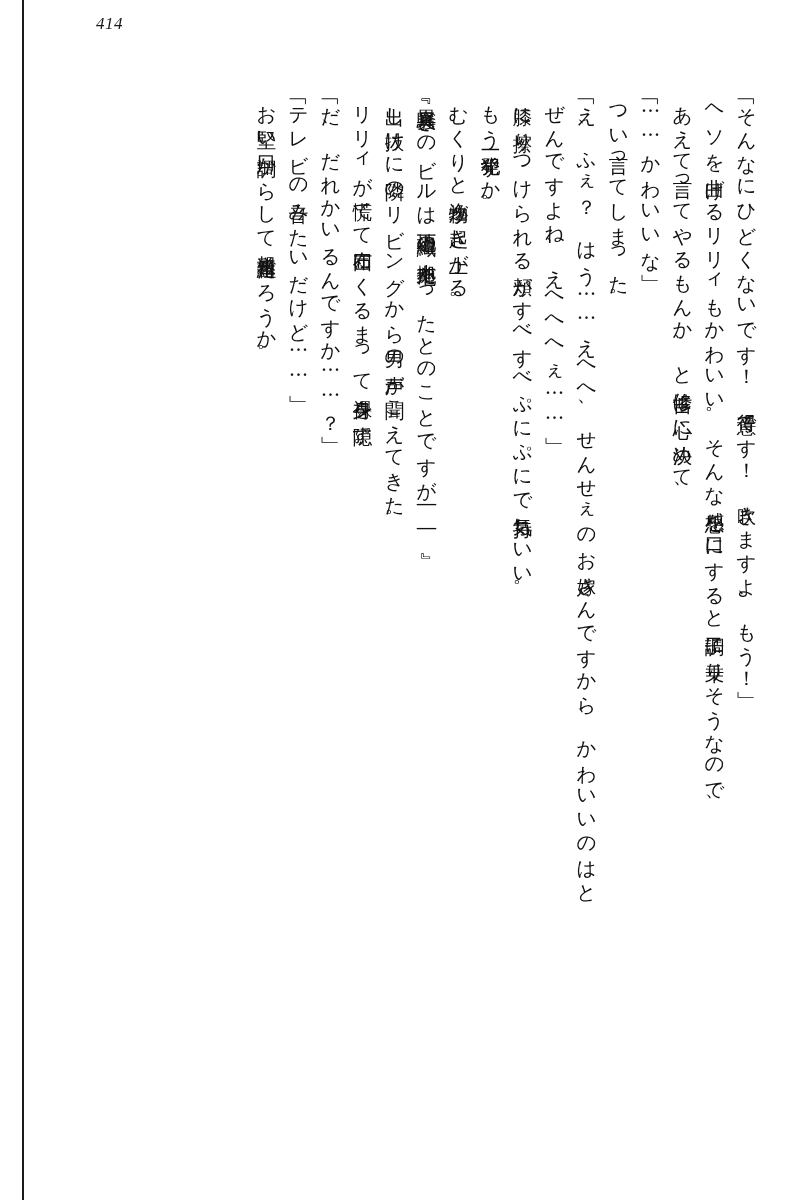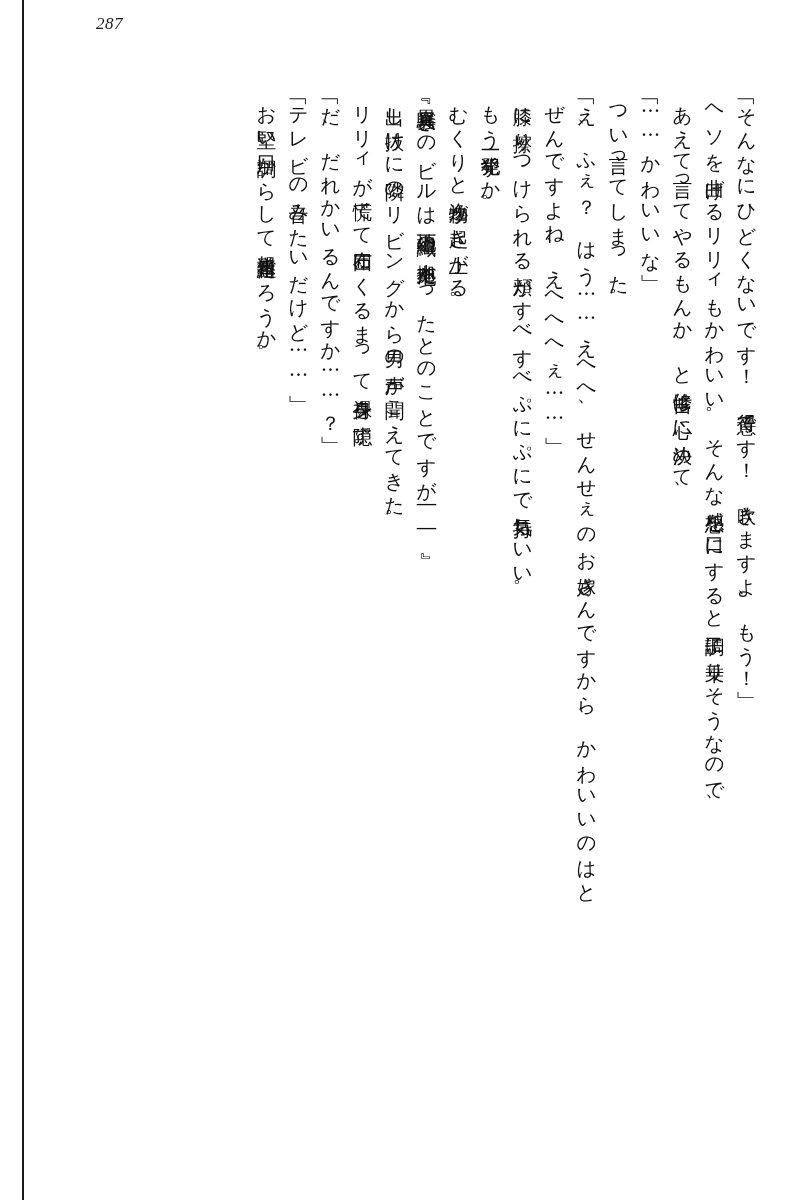--- a/index.html
+++ b/index.html
@@ -61,21 +61,21 @@
     color: #111111;
   }
 </style>
 </head>
 <body>
 
 <div class="page">
 
   <div class="rule-left"></div>
 
-  <div class="page-number">287</div>
+  <div class="page-number">414</div>
 
   <div class="body-area">
     <div class="tcol">「そんなにひどくないです！　得意です！　吹きますよ、もう！」</div>
     <div class="tcol">ヘソを曲げるリリィもかわいい。そんな感想を口にすると調子に乗りそうなので、</div>
     <div class="tcol">あえて言ってやるもんか、と修吉は心に決めて、</div>
     <div class="tcol">「……かわいいな」</div>
     <div class="tcol">つい言ってしまった。</div>
     <div class="tcol">「え、ふぇ？　はう……えへへ、せんせぇのお嫁さんですから、かわいいのはと</div>
     <div class="tcol">ぜんですよね、えへへへぇ……」</div>
     <div class="tcol">膝に擦りつけられる頬がすべすべぷにぷにで気持ちいい。</div>

